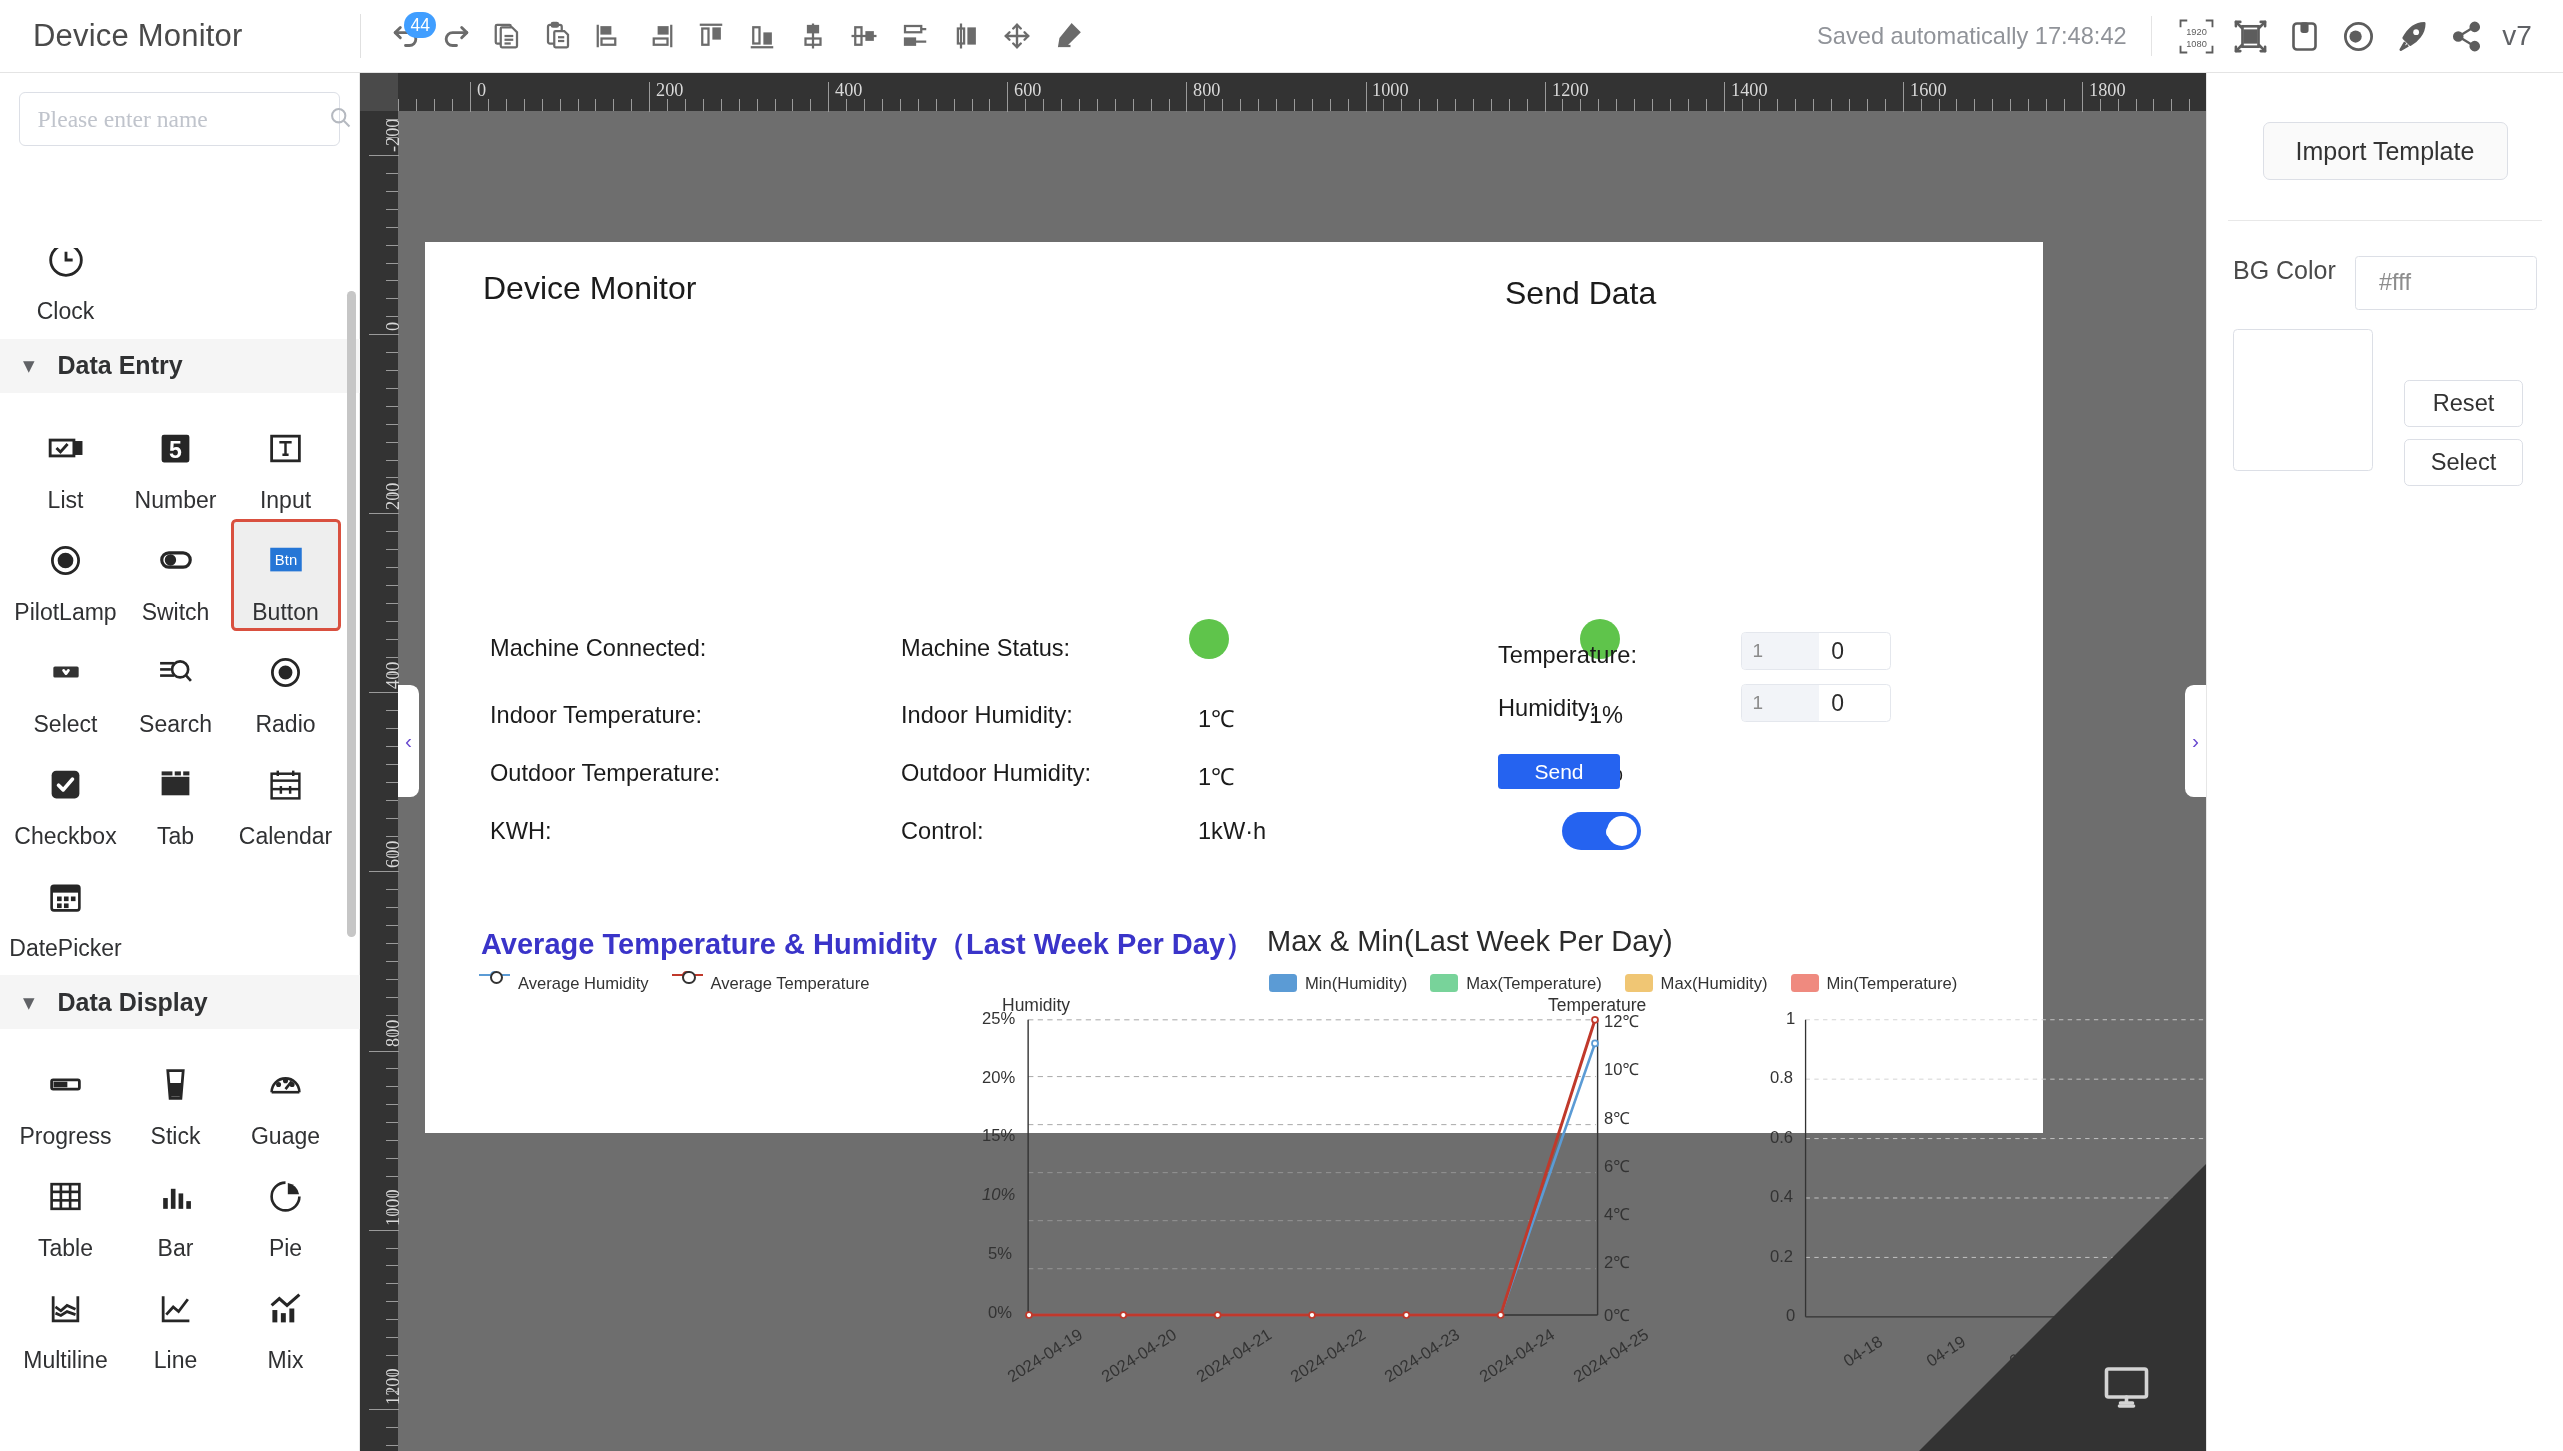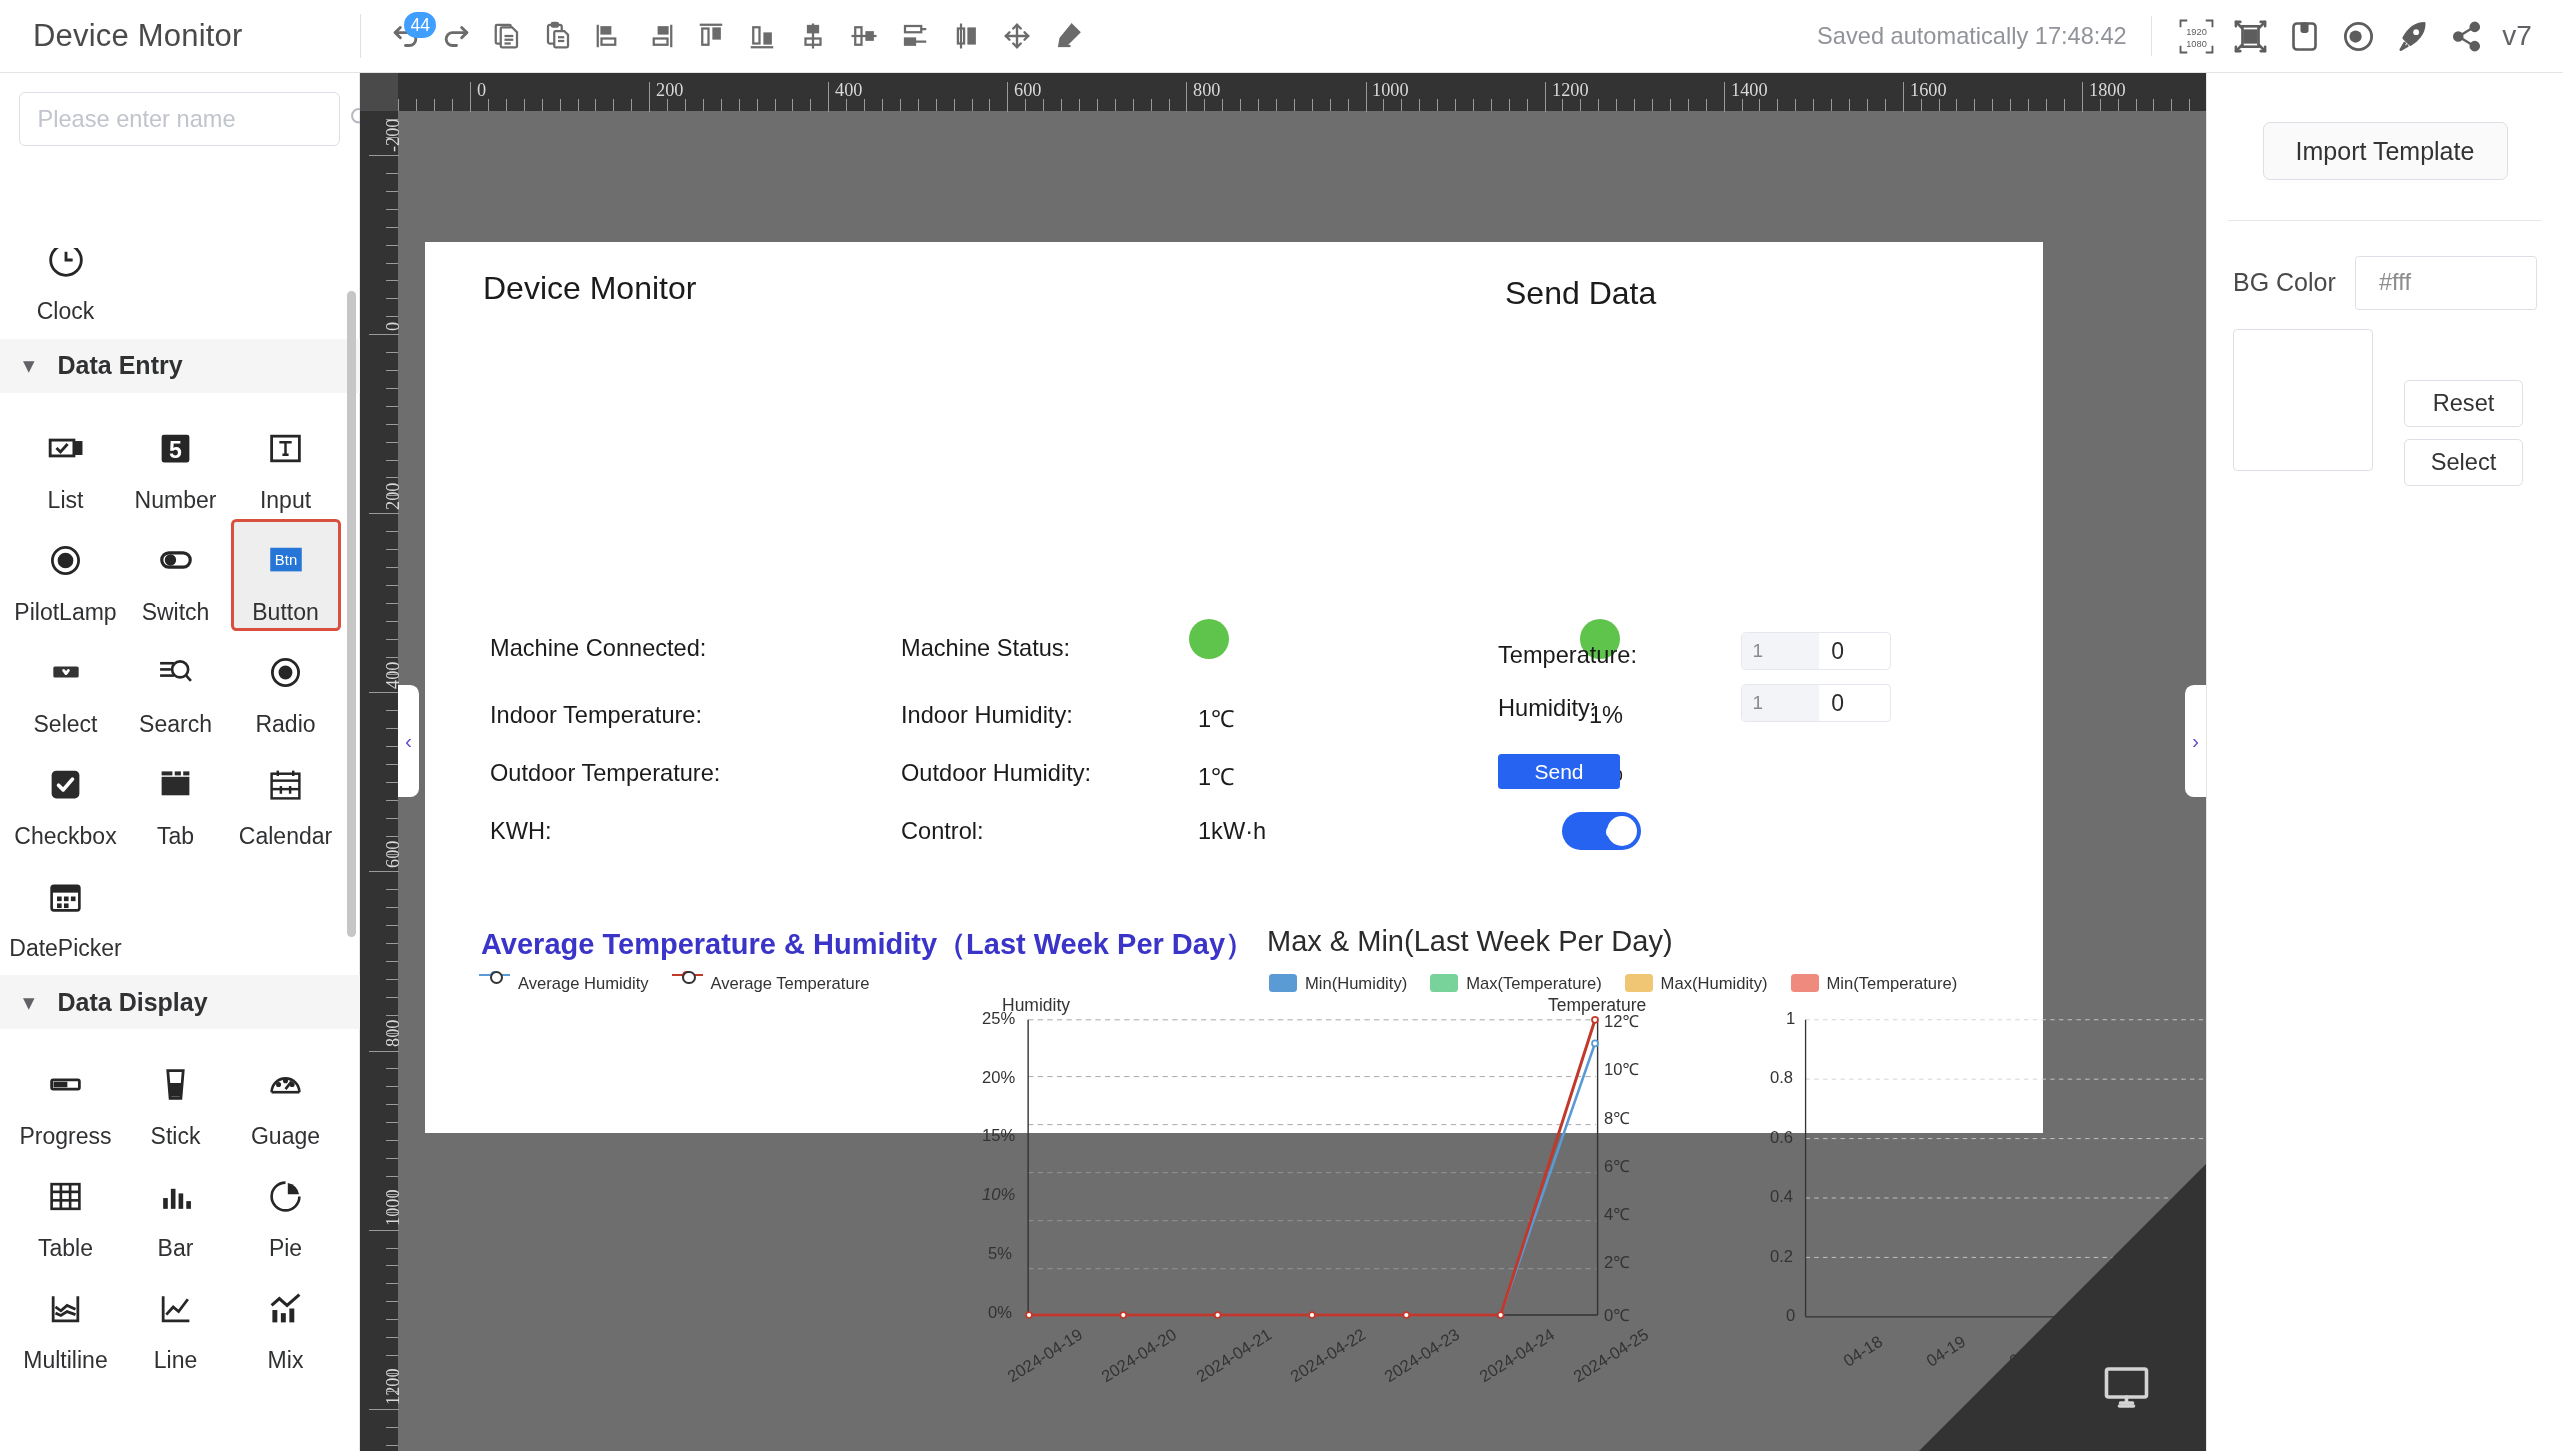--- a/index.html
+++ b/index.html
@@ -33,21 +33,21 @@
     padding-left:21px; }
   .tab { font-size:26px; color:#4a4a4a; padding:0 12.2px 12.2px 12.2px; margin-right:28px;
     cursor:pointer; position:relative; }
   .tab.active { color:#409eff; }
   .tab.active:after { content:""; position:absolute; left:0; right:0; bottom:-0.9px;
     height:4.4px; background:#409eff; }
   .search-wrap { padding:19px 19px 8.7px 19px; }
   .search-box { height:54px; border:0.9px solid #dcdfe6; border-radius:6.1px;
     display:flex; align-items:center; padding:0 17.5px; background:#fff;}
   .search-box input { border:0; outline:0; flex:1; font-size:23.6px; color:#606266;
-    font-family:Liberation Sans, sans-serif; background:transparent; }
+    font-family:Liberation Serif, serif; background:transparent; }
   .search-box input::placeholder { color:#c0c4cc; }
 
   .palette { position:absolute; left:0; top:175px; width:360px; height:1277px;
     overflow:hidden; }
   .pal-inner { position:relative; top:-44px; }
   .group-head { height:54px; background:#f5f5f5; display:flex; align-items:center;
     padding-left:23px; gap:23px; }
   .group-head .chev { color:#606266; font-size:23px; }
   .group-title { font-size:25px; color:#303133; font-weight:bold; }
   .grid { display:flex; flex-wrap:wrap; padding:14px 10.5px 8.7px 10.5px; }
@@ -126,21 +126,21 @@
   .xtick-lbl { position:absolute; font-size:16.6px; color:#333; white-space:nowrap;
     transform-origin:right top; transform:rotate(-32deg); text-align:right; }
 
   
   .rightpanel { position:absolute; left:2206px; top:73px; width:357px; height:1379px;
     background:#fff; border-left:0.9px solid #e6e6e6; }
   .import-btn { display:block; margin:49px auto 0 auto; width:245px; height:58px;
     background:#fafafa; border:0.9px solid #dcdfe6; border-radius:7px;
     font-size:25px; color:#333; cursor:pointer; font-family:"Liberation Sans",sans-serif;}
   .rp-divider { margin:40px 21px 0 21px; height:0.9px; background:#e8e8e8; }
-  .rp-row { display:flex; align-items:center; padding:35px 26px 0 26px; }
+  .rp-row { display:flex; padding:35px 26px 0 26px; }
   .rp-label { font-size:25px; color:#4a4a4a; width:122px; }
   .rp-input { flex:1; height:54px; border:0.9px solid #dcdfe6; border-radius:3.5px;
     display:flex; align-items:center; padding-left:23px; font-size:23.6px; color:#8d8d8d; }
   .rp-sub { padding:37px 26px 0 26px; font-size:25px; color:#4a4a4a; }
   .bgimg-row { display:flex; padding:19px 26px 0 26px; align-items:flex-start; gap:31px; }
   .bgimg-box { width:140px; height:142px; border:0.9px solid #dcdfe6; border-radius:4.4px;
     background:#fff; }
   .bgimg-btns { display:flex; flex-direction:column; gap:12.2px; padding-top:51px; }
   .sm-btn { width:119px; height:47px; border:0.9px solid #dcdfe6; border-radius:5.2px;
     background:#fff; font-size:23.6px; color:#333; cursor:pointer;

